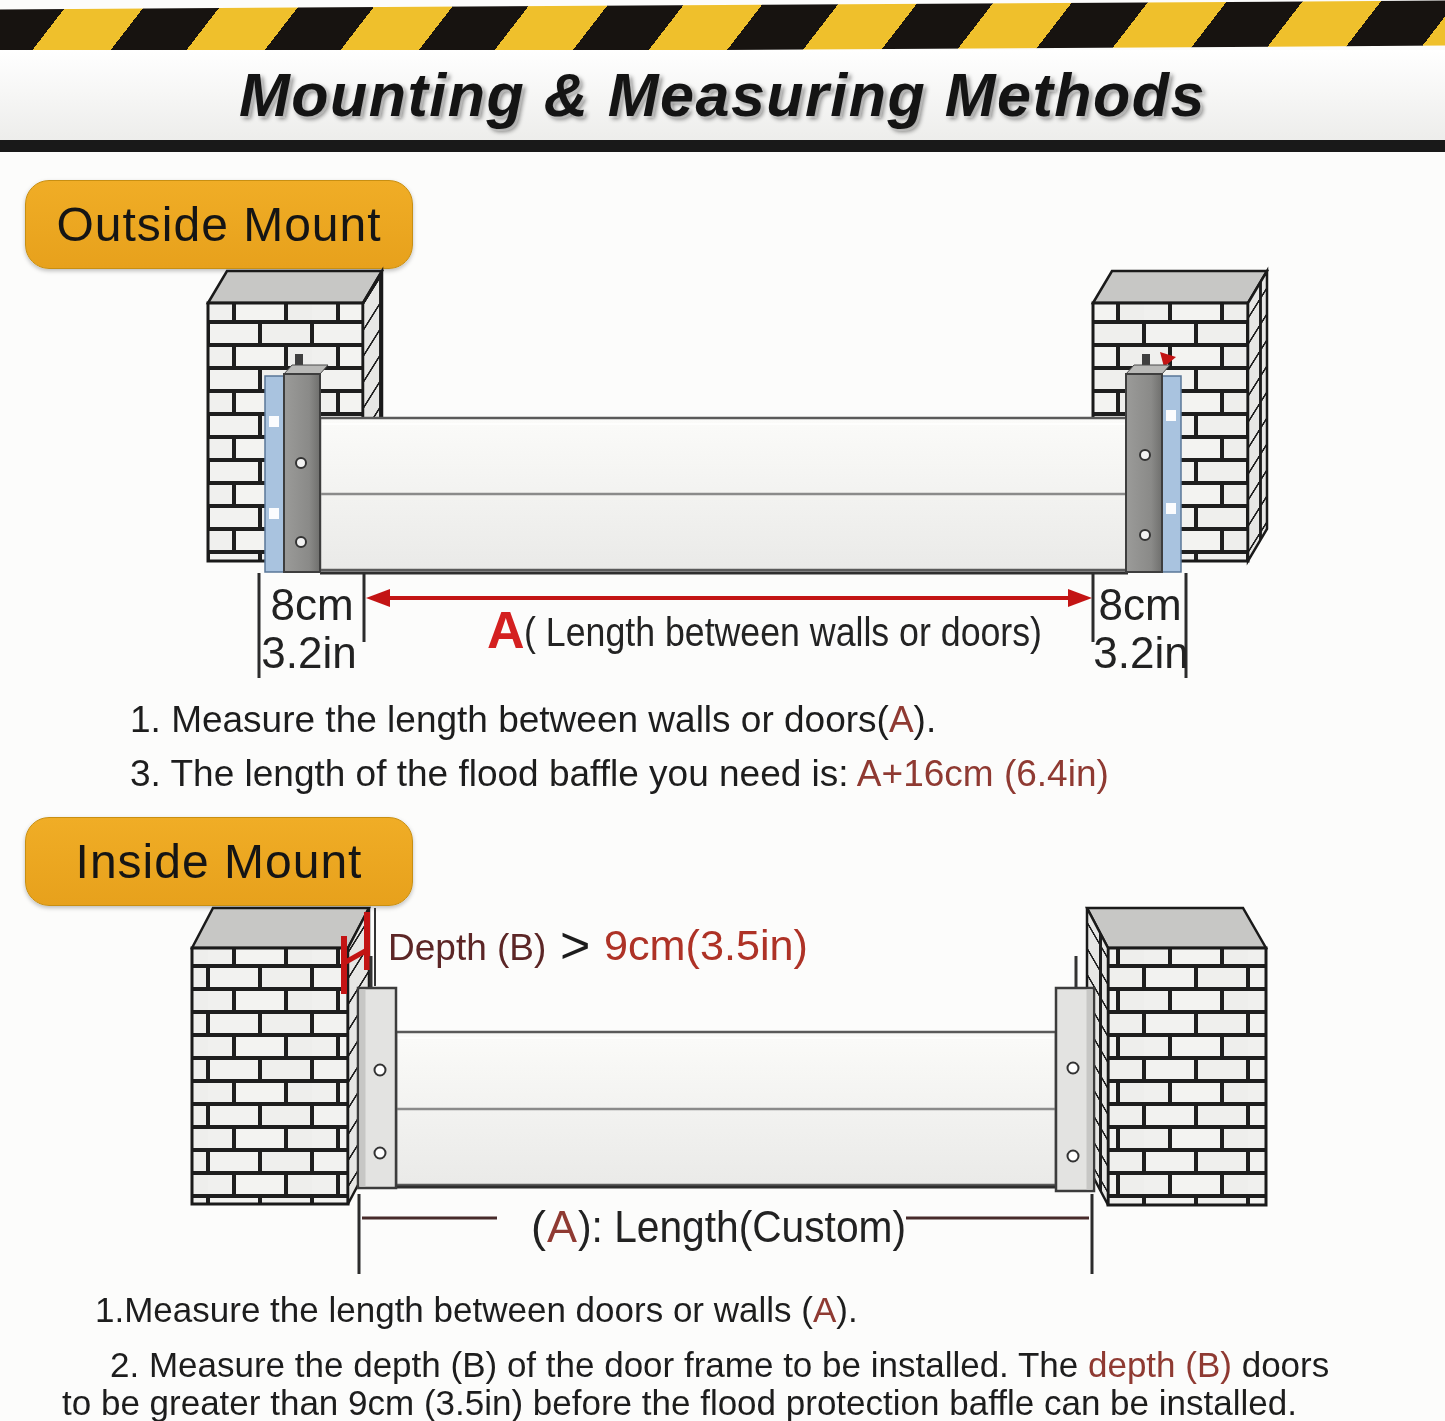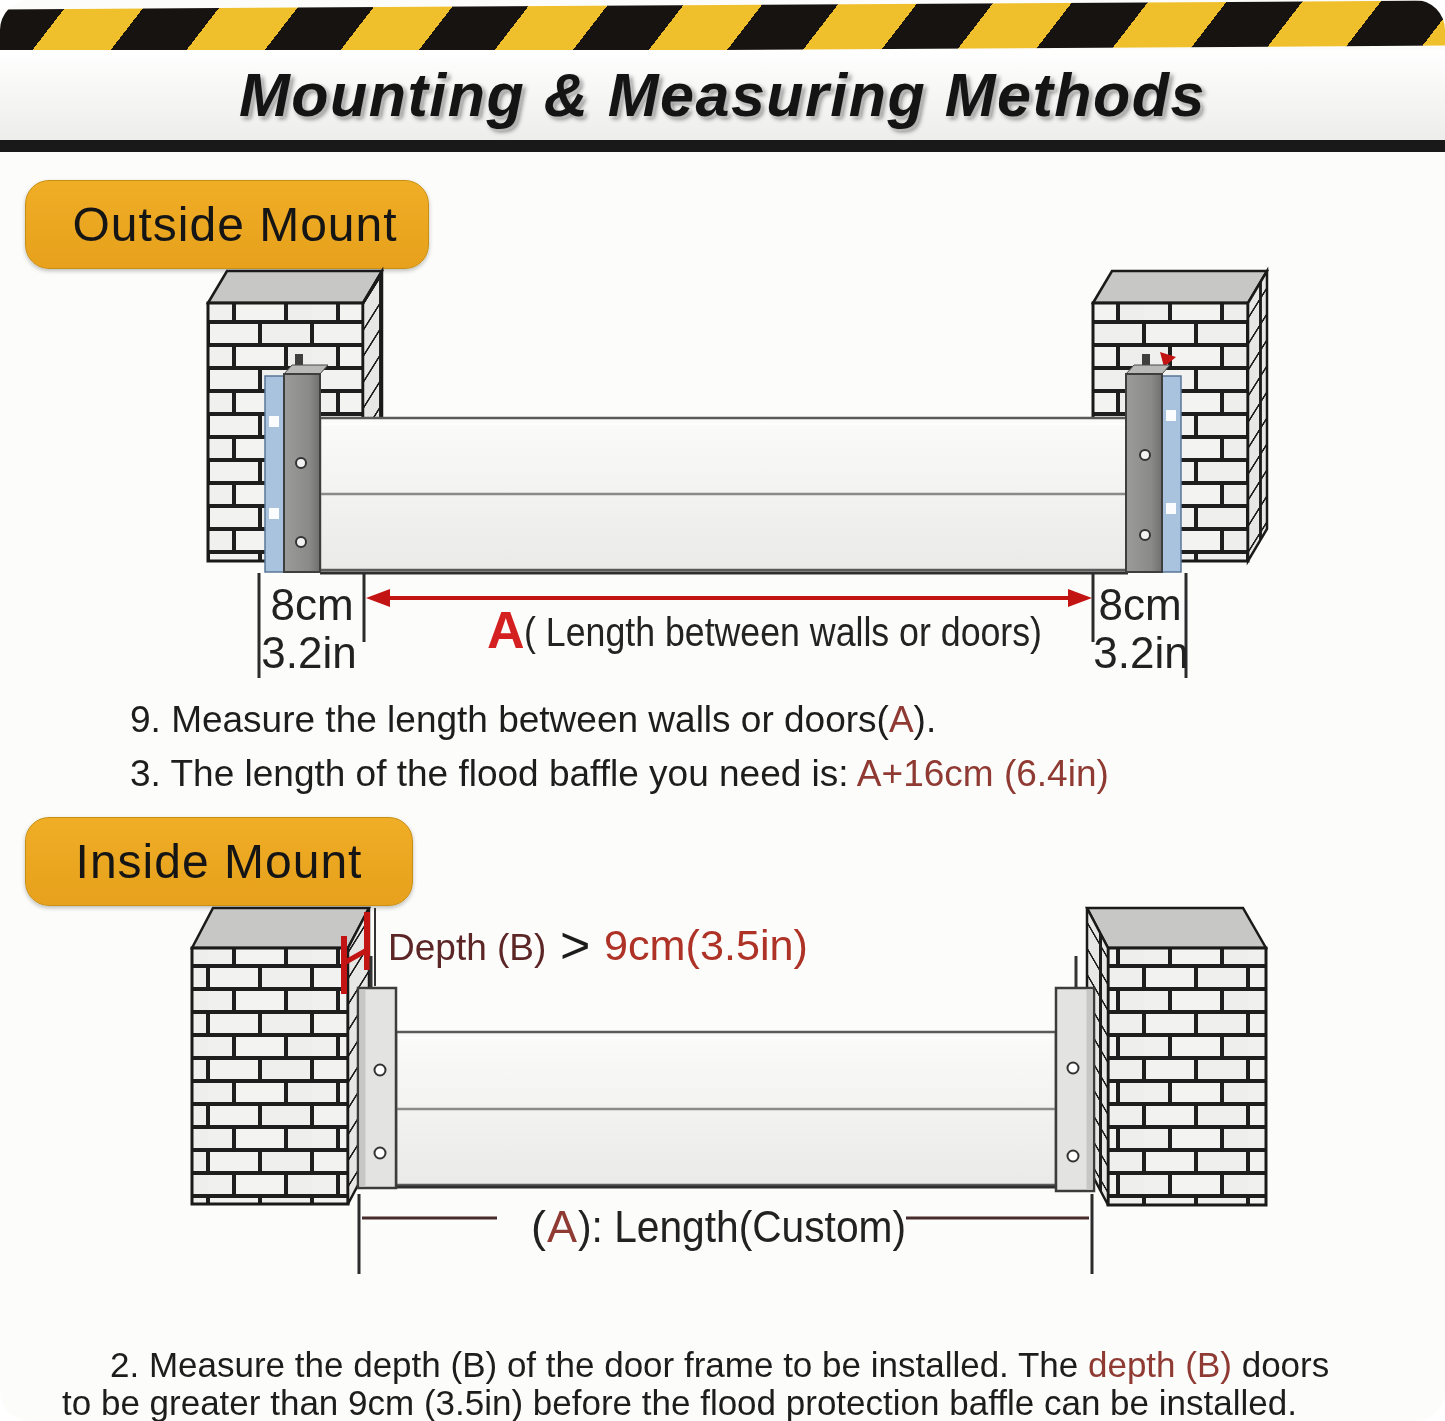--- a/index.html
+++ b/index.html
@@ -1,18 +1,18 @@
 <!DOCTYPE html>
 <html style="--hazard-yellow: #EFC02C; --hazard-black: #171310; --label-yellow: #F0AD26; --arrow-red: #C31414; --bright-red: #D42020; --maroon: #8F3A32; --dark-maroon: #5C2626; --depth-red: #AE3226; --text-dark: #1E1E1E;"><head>
 <meta charset="utf-8">
 <style>
   html,body{margin:0;padding:0;background:#ffffff;}
   .page{
     position:relative;width:1445px;height:1421px;overflow:hidden;
-    background:#FCFCFB;font-family:"Liberation Sans",sans-serif;color:#1e1e1e;border-radius:30px;
+    background:#FCFCFB;font-family:"Liberation Sans",sans-serif;color:#1e1e1e;
   }
   
   .hazard{
     position:absolute;top:5px;left:-12px;width:1470px;height:45px;
     background:repeating-linear-gradient(128deg,
       var(--hazard-black,#171310) 0 60px,
       var(--hazard-yellow,#EFC02C) 60px 122px);
     transform:rotate(-0.35deg);
   }
   .title-band{
@@ -27,21 +27,21 @@
   }
   .black-bar{position:absolute;top:140px;left:0;width:1445px;height:12px;background:#191919;}
   
   .mount-label{
     position:absolute;left:25px;width:386px;height:87px;border-radius:24px;
     background:linear-gradient(var(--label-yellow,#F2B42C),#E7A11C);
     border:1px solid #C88F12;box-shadow:0 2px 4px rgba(0,0,0,.25);
     display:flex;align-items:center;justify-content:center;
     font-size:48px;letter-spacing:1px;color:#151515;white-space:nowrap;
   }
-  .label-outside{top:180px;padding-left:16px;}
+  .label-outside{top:180px;}
   .label-inside{top:805px;margin-top:12px;}
   
   .diagram-svg{position:absolute;top:0;left:0;}
   
   .step{position:absolute;font-size:37px;color:#1d1d1d;white-space:nowrap;}
   .step .hl{color:var(--maroon,#8F3A32);}
   .bstep{position:absolute;font-size:35px;color:#1d1d1d;white-space:nowrap;}
   .bstep .hl{color:var(--maroon,#8F3A32);}
 </style>
 </head>
@@ -215,26 +215,29 @@
         <line x1="362" y1="1218" x2="497" y2="1218" stroke="#472a2a" stroke-width="3"></line>
         <line x1="906" y1="1218" x2="1089" y2="1218" stroke="#472a2a" stroke-width="3"></line>
       </g>
       <text x="531" y="1242" font-size="45" fill="#222222">(</text>
       <text x="547" y="1242" font-size="45" fill="var(--maroon,#8F3A32)">A</text>
       <text x="578" y="1242" font-size="45" fill="#222222" textLength="328" lengthAdjust="spacingAndGlyphs">): Length(Custom)</text>
     </g>
   </svg>
 
   <div class="step" style="top:699px;left:130px;">
-    <span>9. Measure the length between walls or doors(</span><span class="hl">A</span><span>).</span>
+    <span>1. Measure the length between walls or doors(</span><span class="hl">A</span><span>).</span>
   </div>
   <div class="step" style="top:753px;left:130px;">
     <span>3. The length of the flood baffle you need is: </span><span class="hl">A+16cm (6.4in)</span>
   </div>
 
+  <div class="bstep" style="top:1290px;left:95px;">
+    <span>1.Measure the length between doors or walls (</span><span class="hl">A</span><span>).</span>
+  </div>
   <div class="bstep" style="top:1345px;left:110px;">
     <span>2. Measure the depth (B) of the door frame to be installed. The </span><span class="hl">depth (B)</span><span> doors</span>
   </div>
   <div class="bstep" style="top:1383px;left:62px;">
     <span>to be greater than 9cm (3.5in) before the flood protection baffle can be installed.</span>
   </div>
 
 </div>
 
 </body></html>

